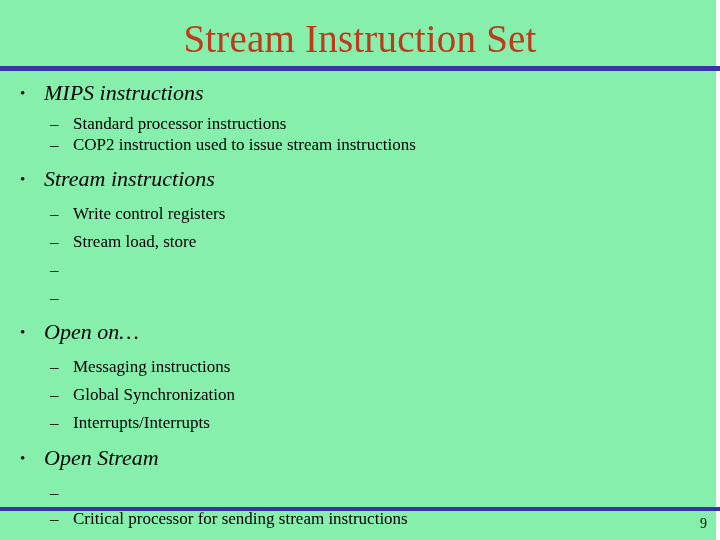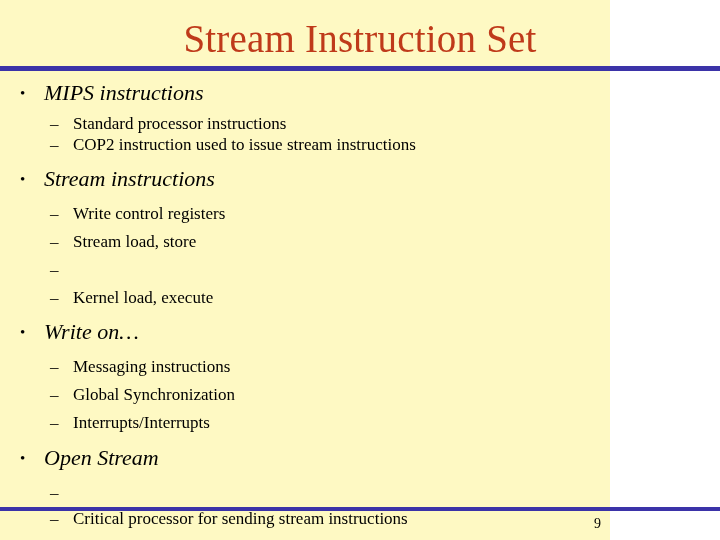--- a/index.html
+++ b/index.html
@@ -11,23 +11,23 @@
     height: 540px;
     background: #ffffff;
     font-family: "Liberation Serif", "DejaVu Serif", serif;
     overflow: hidden;
     position: relative;
   }
 
   .slide {
     position: absolute;
     inset: 0;
-    width: 610px;
+    width: 716px;
     height: 540px;
-    background: #fef9c3;
+    background: #86efac;
   }
 
   
   .title-area {
     position: absolute;
     left: 0;
     top: 14px;
     width: 720px;
     height: 50px;
     display: flex;
@@ -188,29 +188,28 @@
         </div>
         <div class="lvl2">
           <span class="marker">–</span>
           <span class="text">Stream load, store</span>
         </div>
         <div class="lvl2">
           <span class="marker">–</span>
         </div>
         <div class="lvl2">
           <span class="marker">–</span>
-          <span class="text">Kernel load, execute</span>
         </div>
       </div>
     </div>
 
     <div class="group g2">
       <div class="lvl1">
         <span class="marker">•</span>
-        <span class="text">Write on…</span>
+        <span class="text">Open on…</span>
       </div>
       <div class="sub-list">
         <div class="lvl2">
           <span class="marker">–</span>
           <span class="text">Messaging instructions</span>
         </div>
         <div class="lvl2">
           <span class="marker">–</span>
           <span class="text">Global Synchronization</span>
         </div>

